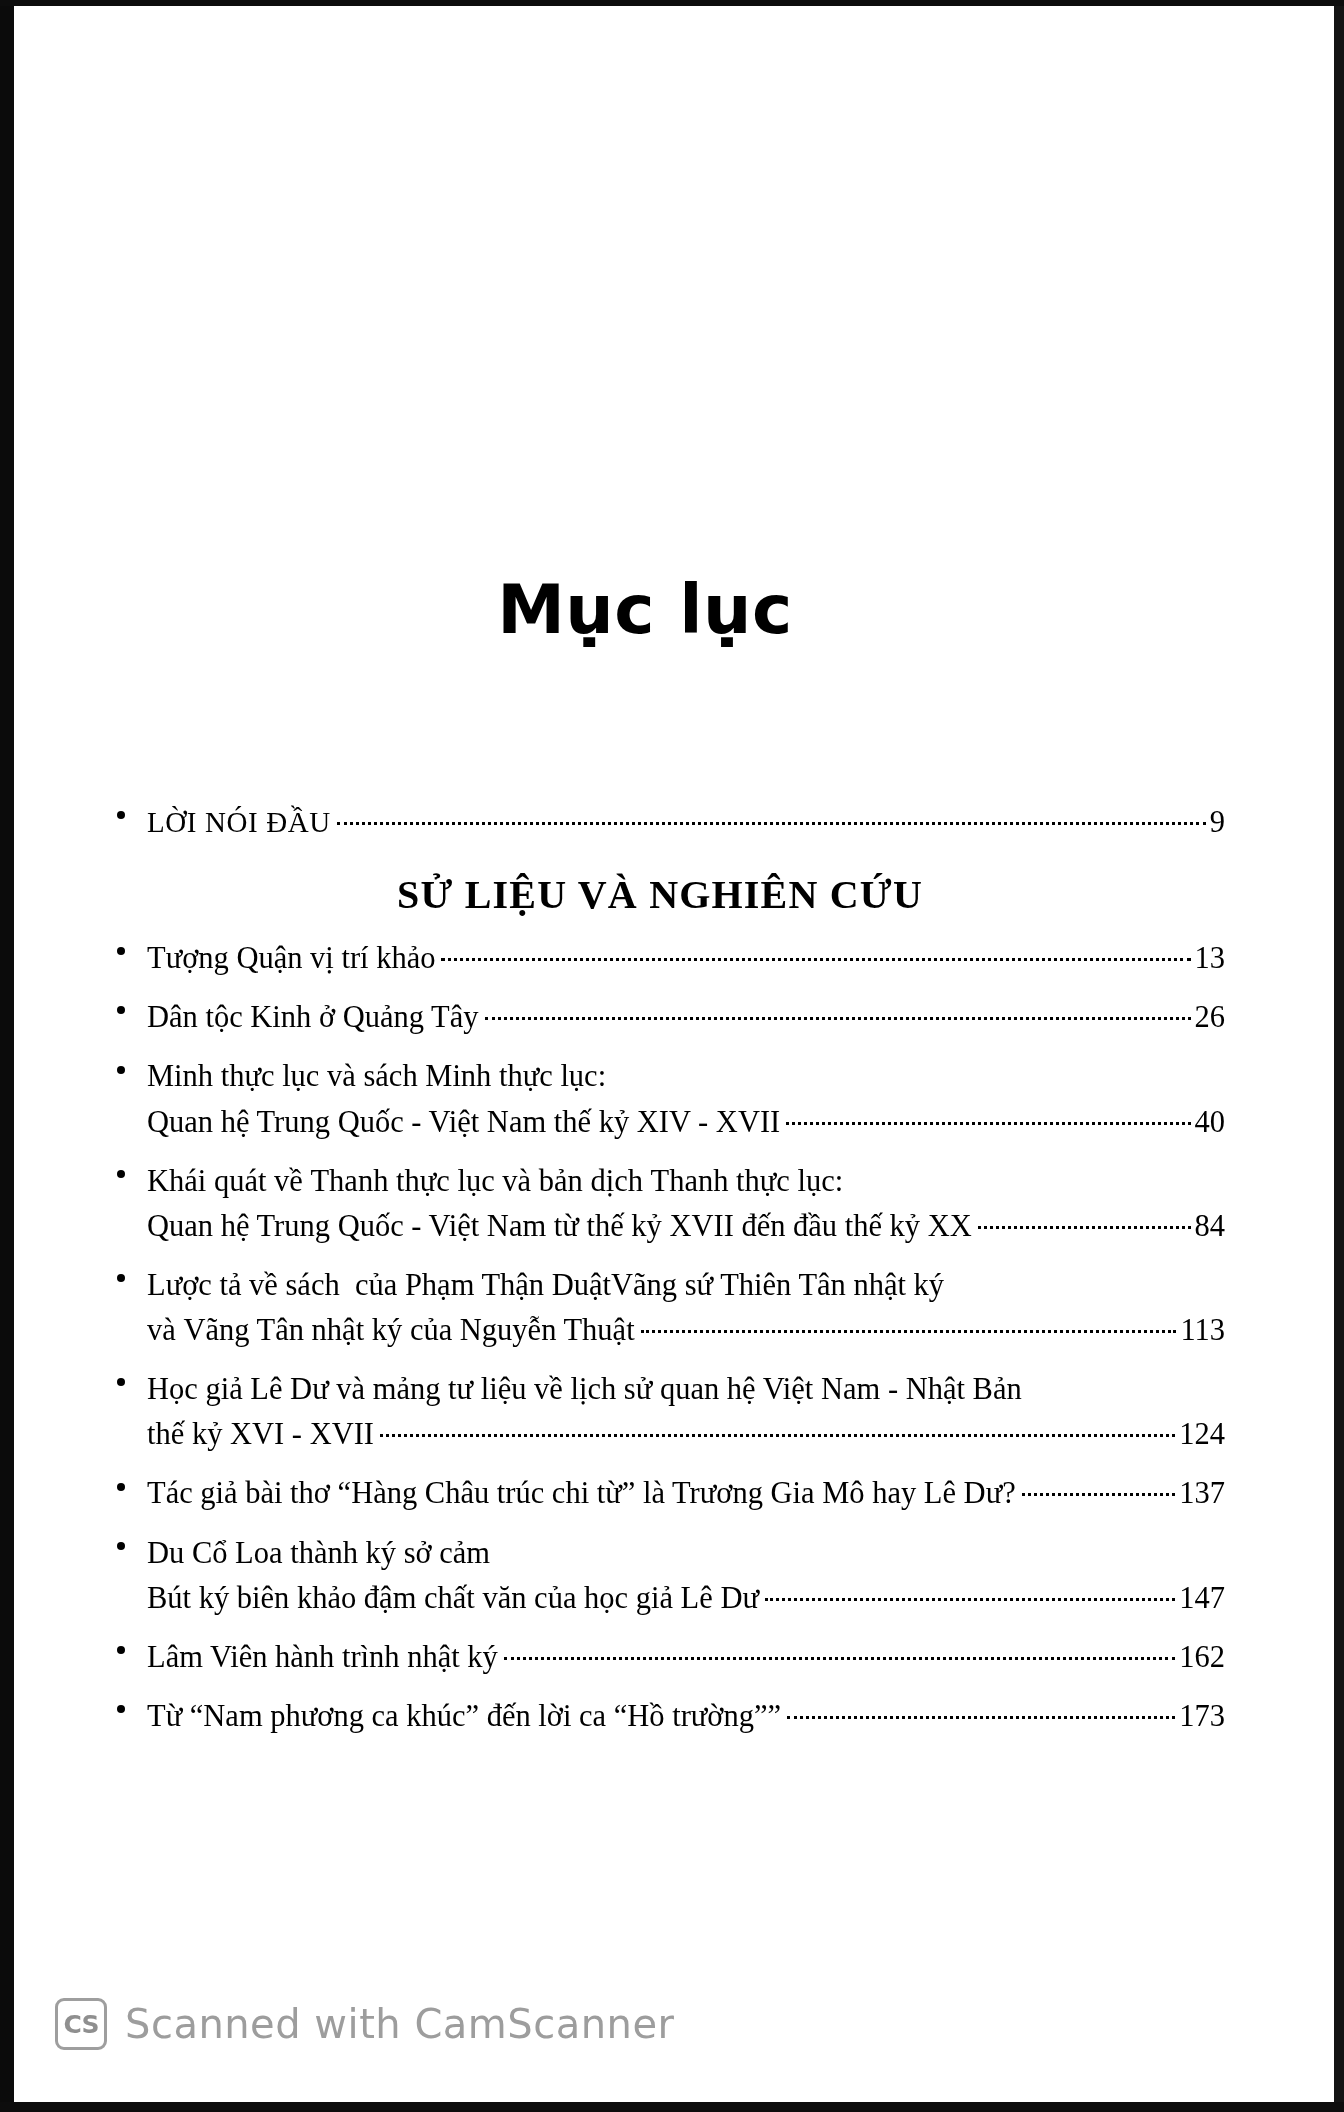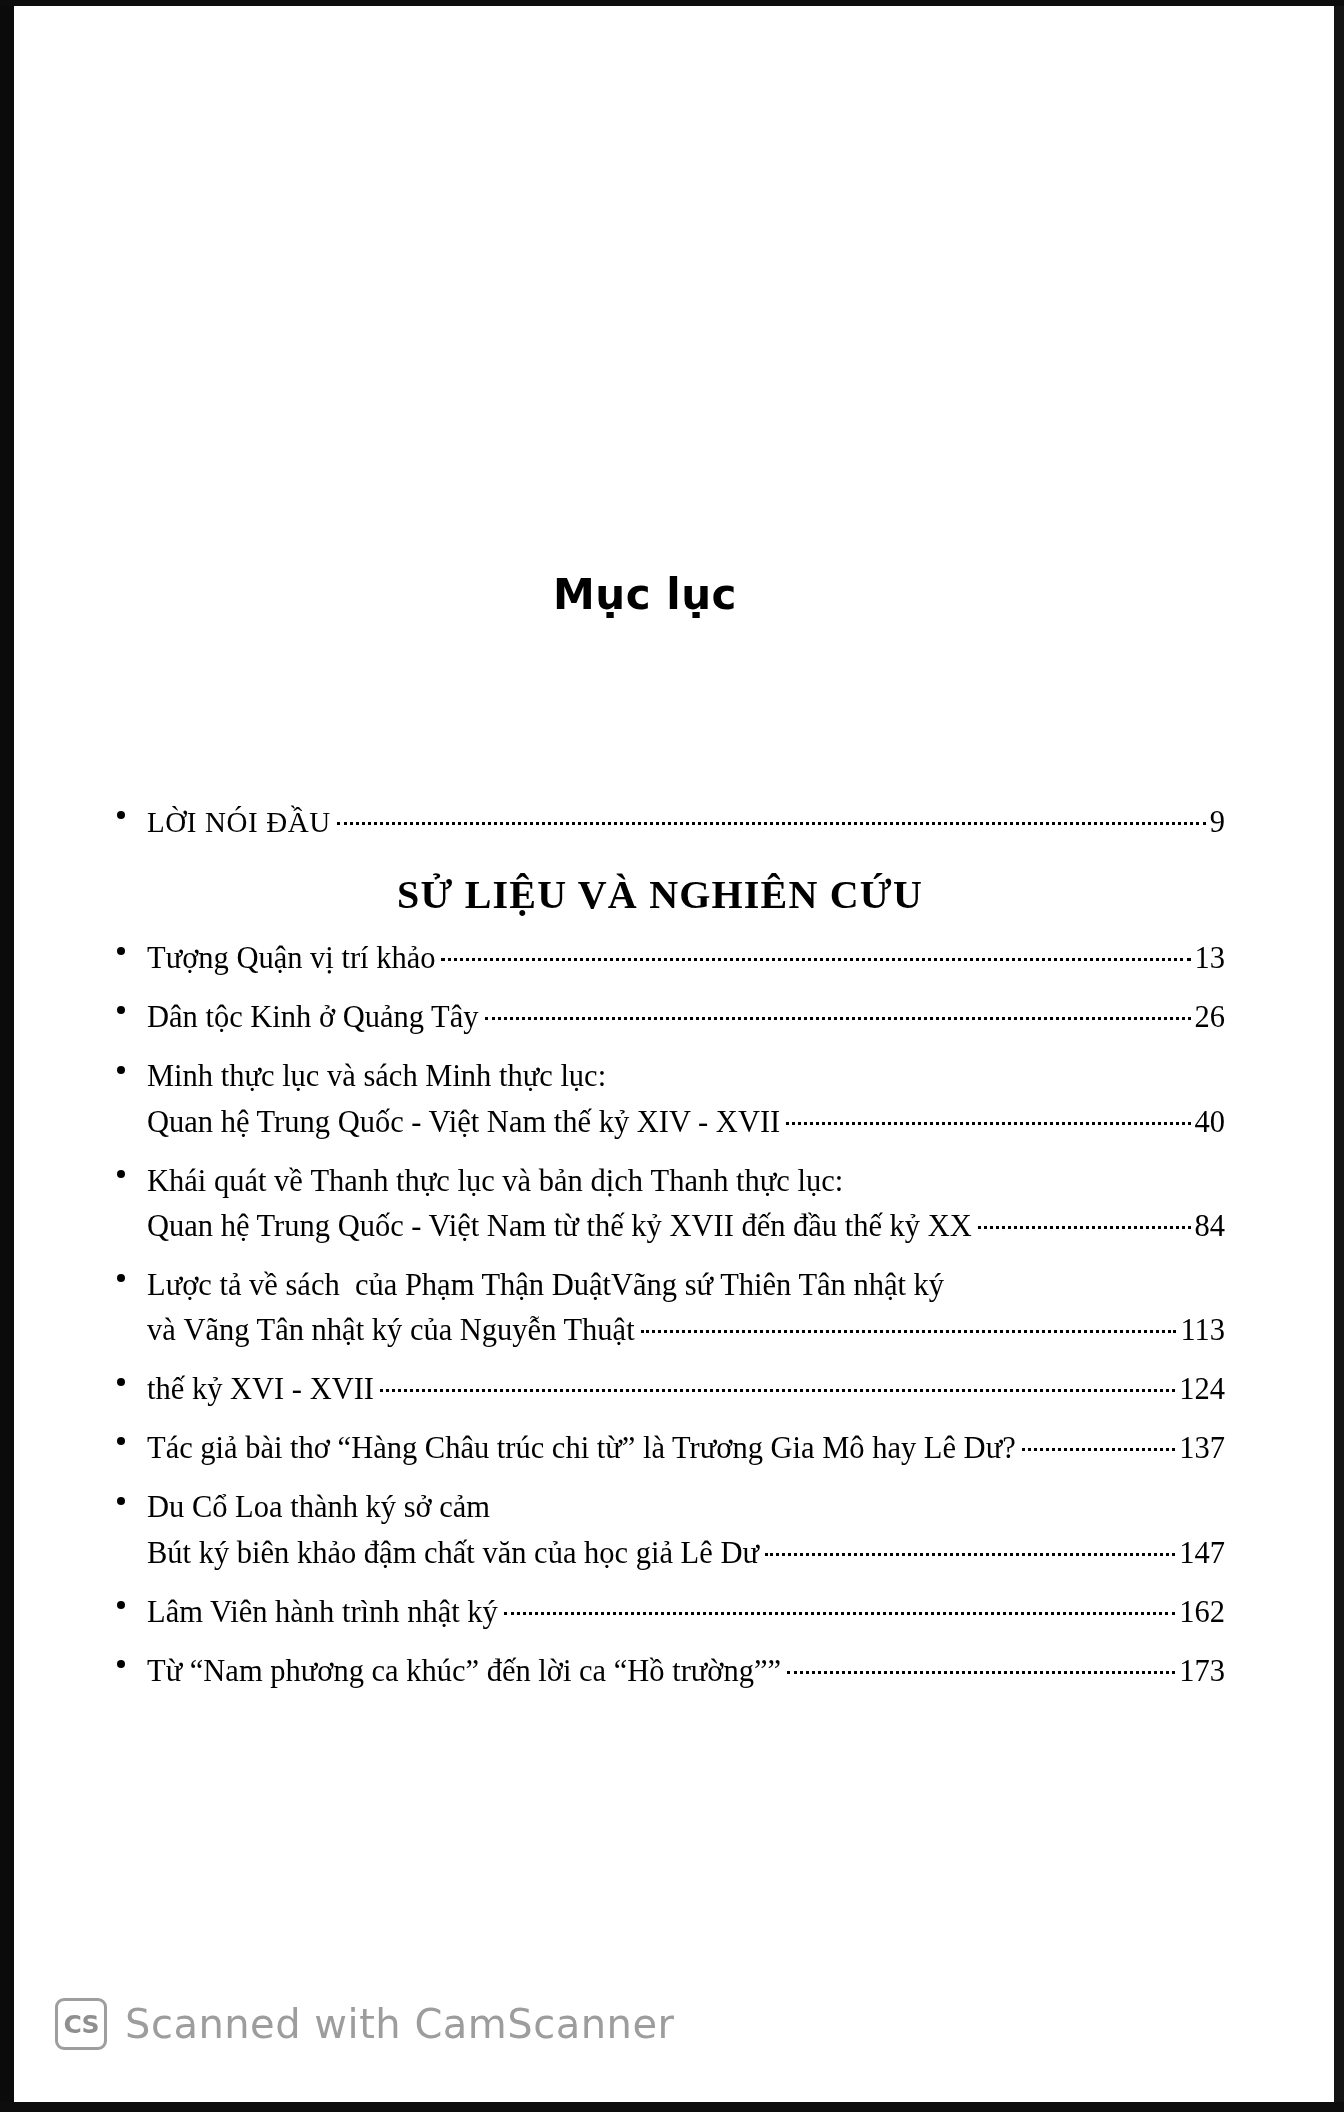--- a/index.html
+++ b/index.html
@@ -61,21 +61,21 @@
 
   
   .doc-title {
     position: absolute;
     left: 0;
     top: 570px;
     width: 1100px;
     text-align: center;
     font-family: "DejaVu Sans", sans-serif;
     font-weight: bold;
-    font-size: 42px;
+    font-size: 68px;
     letter-spacing: 0.5px;
     color: #000;
   }
 
   
   .section-heading {
     text-align: center;
     font-family: "Liberation Serif", serif;
     font-size: 40px;
     letter-spacing: 1.2px;
@@ -255,20 +255,23 @@
           <span class="txt">và </span>
           <span class="txt it">Vãng Tân nhật ký</span>
           <span class="txt"> của Nguyễn Thuật</span>
           <span class="leader"></span>
           <span class="pg">113</span>
         </div>
       </div>
 
       <div class="entry">
         <span class="bullet"></span>
+        <div class="line no-leader">
+          <span class="txt">Học giả Lê Dư và mảng tư liệu về lịch sử quan hệ Việt Nam - Nhật Bản</span>
+        </div>
         <div class="line cont">
           <span class="txt">thế kỷ XVI - XVII</span>
           <span class="leader"></span>
           <span class="pg">124</span>
         </div>
       </div>
 
       <div class="entry">
         <span class="bullet"></span>
         <div class="line">

